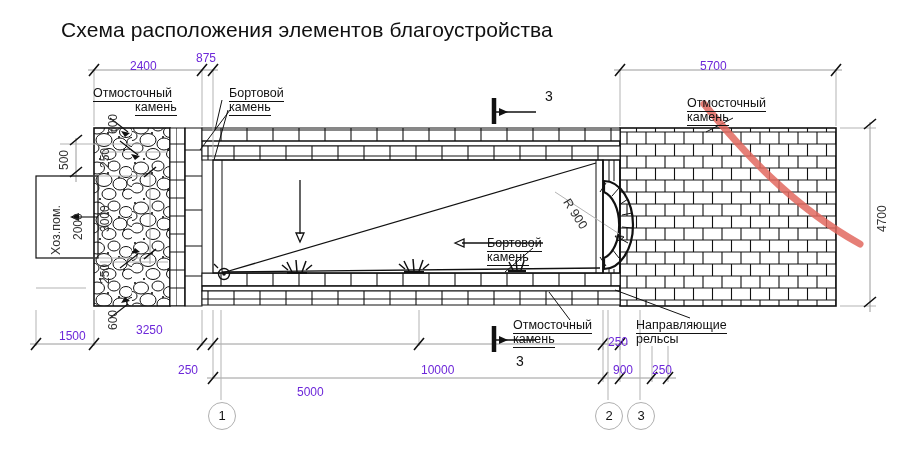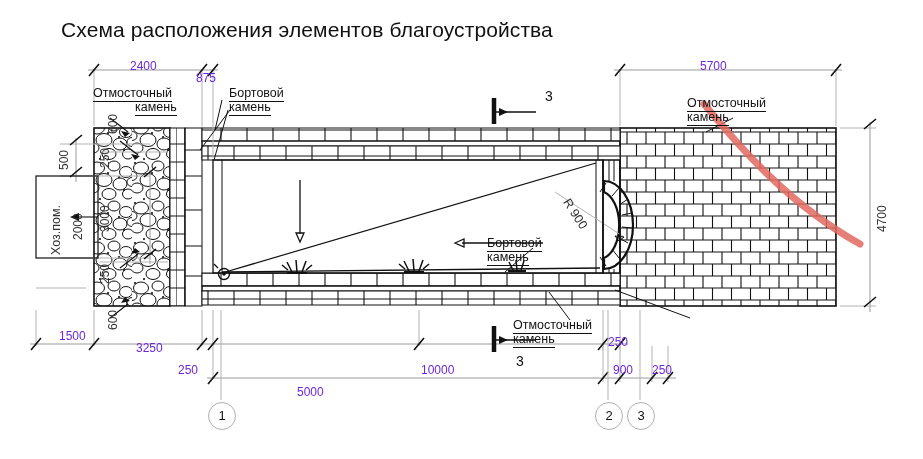--- a/index.html
+++ b/index.html
@@ -242,35 +242,35 @@
       <path class="ln" stroke-width="1" d="M533 248 L505 272"></path>
       <path class="ln" stroke-width="1" d="M733 118 L706 132"></path>
       <path class="ln" stroke-width="1" d="M570 320 L549 292"></path>
       <path class="ln" stroke-width="1" d="M690 318 L615 290"></path>
     </g>
 
     <path class="red" d="M704 104 C742 150 790 205 860 244"></path>
   </svg>
 
   <div class="dim" style="left:130px;top:60px;">2400</div>
-  <div class="dim" style="left:196px;top:72px;text-align:right;">875</div>
+  <div class="dim" style="left:196px;top:52px;text-align:right;">875</div>
   <div class="dim" style="left:700px;top:60px;">5700</div>
 
   <div class="dimv" style="left:58px;top:170px;">500</div>
   <div class="dimv" style="left:72px;top:240px;">2000</div>
   <div class="dimv" style="left:99px;top:168px;">250</div>
   <div class="dimv" style="left:99px;top:232px;">3000</div>
   <div class="dimv" style="left:99px;top:284px;">250</div>
   <div class="dimv" style="left:107px;top:134px;">600</div>
   <div class="dimv" style="left:107px;top:330px;">600</div>
 
   <div class="dimv" style="left:876px;top:232px;">4700</div>
 
   <div class="dim" style="left:50px;top:330px;margin-left:9px;">1500</div>
-  <div class="dim" style="left:136px;top:342px;">3250</div>
+  <div class="dim" style="left:136px;top:324px;">3250</div>
   <div class="dim" style="left:297px;top:346px;margin-top:40px;">5000</div>
   <div class="dim" style="left:608px;top:336px;">250</div>
 
   <div class="dim" style="left:178px;top:364px;">250</div>
   <div class="dim" style="left:385px;top:364px;margin-left:36px;">10000</div>
   <div class="dim" style="left:613px;top:364px;">900</div>
   <div class="dim" style="left:652px;top:364px;">250</div>
 
   <div class="dimv" style="left:50px;top:255px;font-size:12.5px;">Хоз.пом.</div>
 
@@ -295,20 +295,24 @@
   <div class="lbl" style="left:687px;top:96px;">
     <u>Отмосточный</u><br>
     <u>камень</u>
   </div>
 
   <div class="lbl" style="left:513px;top:318px;">
     <u>Отмосточный</u><br>
     <u>камень</u>
   </div>
 
+  <div class="lbl" style="left:636px;top:318px;">
+    <u>Направляющие</u><br>
+    <span>рельсы</span>
+  </div>
 
   <div class="secnum" style="left:545px;top:88px;">3</div>
   <div class="secnum" style="left:516px;top:353px;">3</div>
 
   <div class="circlab" style="left:208px;top:402px;">1</div>
   <div class="circlab" style="left:595px;top:402px;">2</div>
   <div class="circlab" style="left:627px;top:402px;">3</div>
 
 </div>
 

